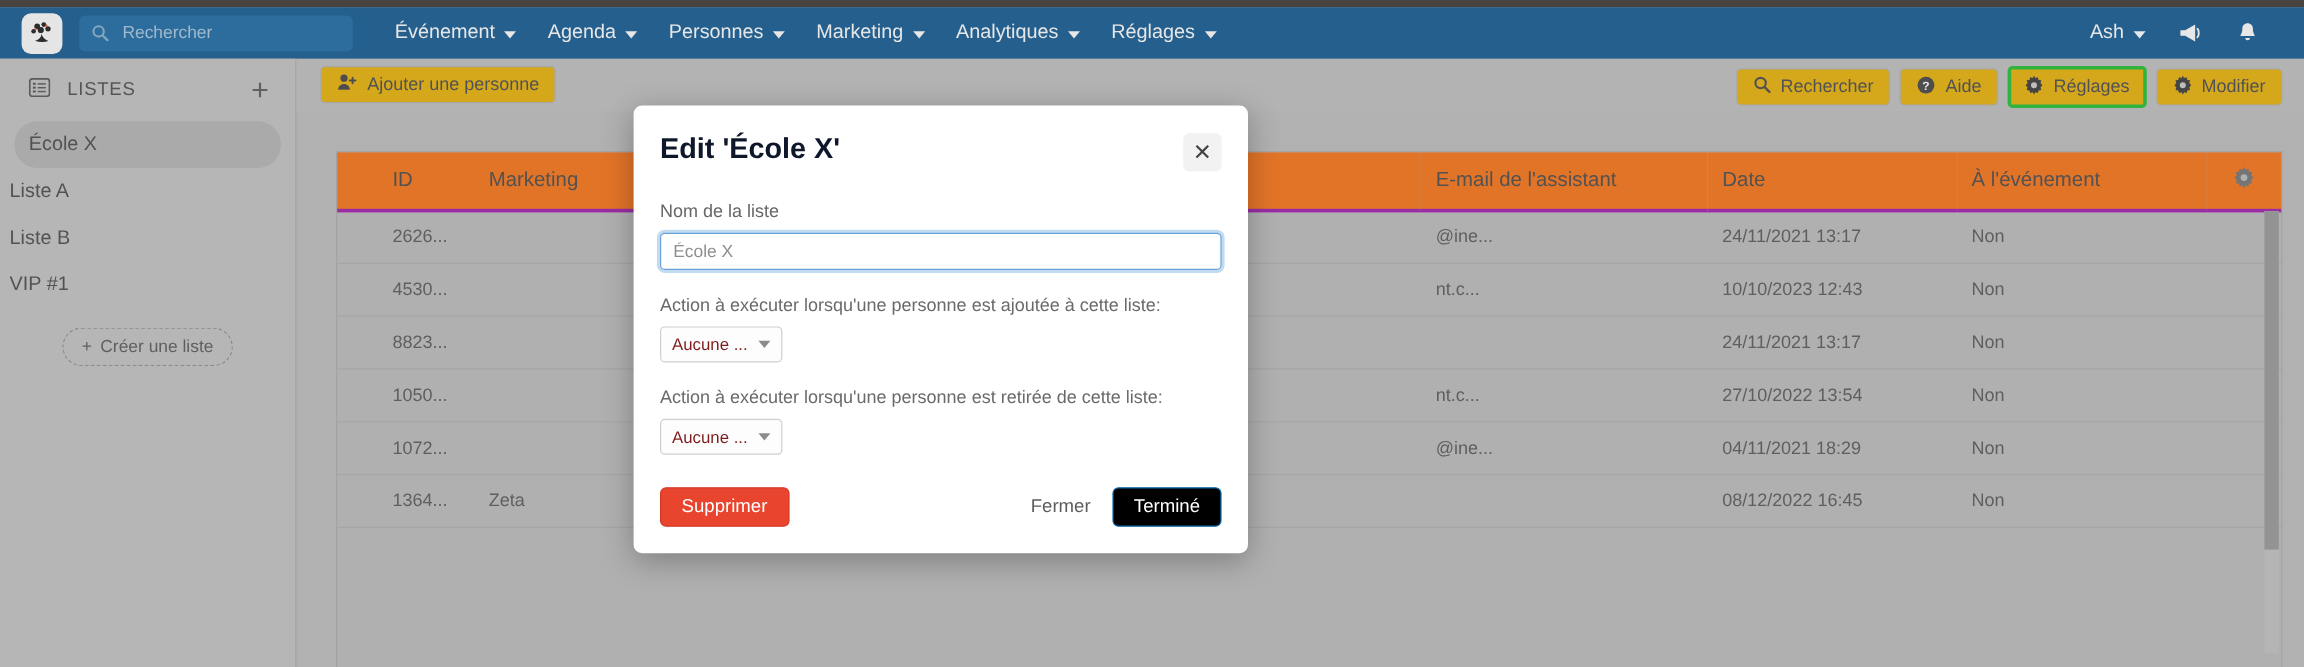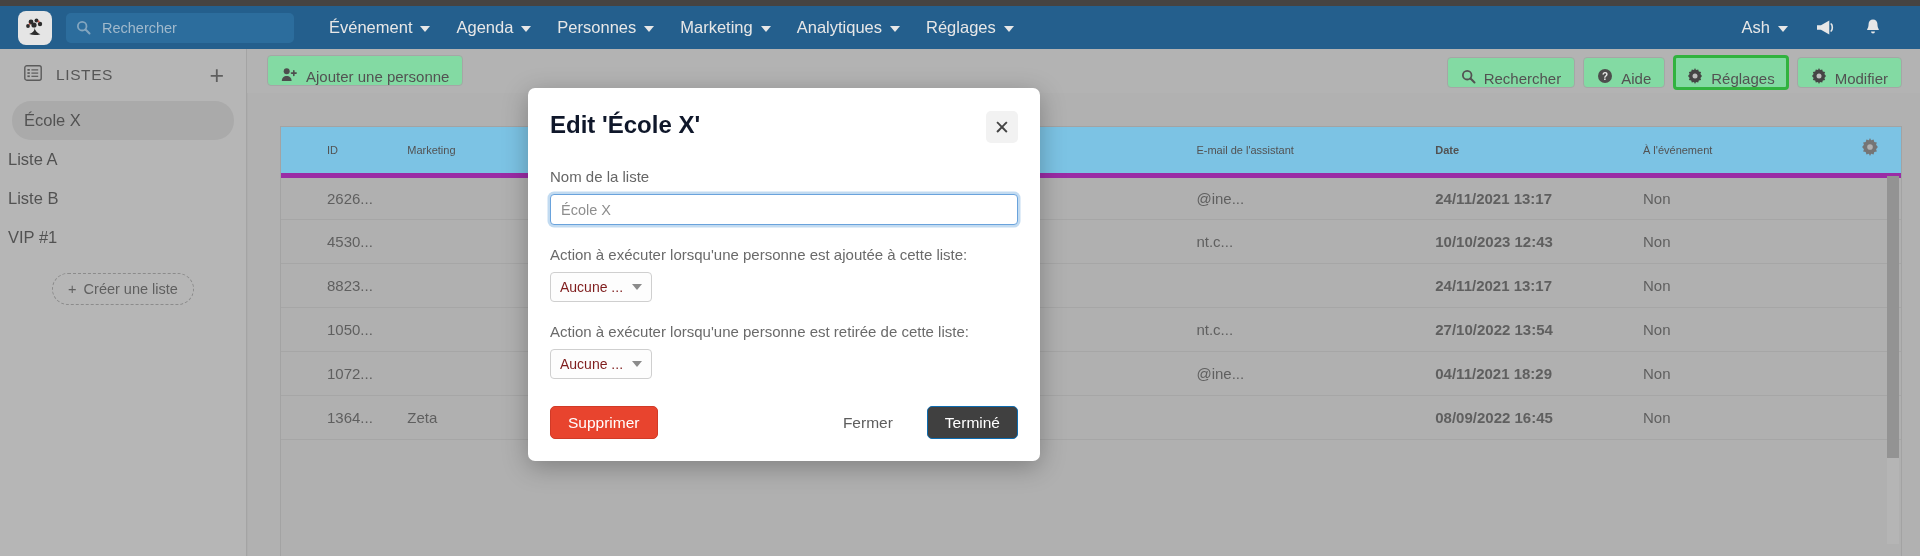--- a/index.html
+++ b/index.html
@@ -107,25 +107,25 @@
     cursor: default;
   }
 
   
   .subbar {
     position: absolute; top: 49px; left: 0;
     width: 1920px; height: 44px;
     background: #c0c0c0;
   }
   .btn {
-    display: inline-flex; align-items: flex-end;
+    display: inline-flex; align-items: center;
     gap: 8px;
     height: 31px;
     padding: 0 13px;
-    background: #86efac;
+    background: #eab308;
     border: 1px solid #b0b0b0;
     border-radius: 4px;
     color: #4a4a4a;
     font-size: 15px;
     white-space: nowrap;
     cursor: default;
   }
   .add-person-btn {
     position: absolute;
     left: 267px; top: 55px;
@@ -215,45 +215,45 @@
     border-bottom: 0;
   }
   table {
     width: 100%;
     border-collapse: collapse;
     table-layout: fixed;
   }
   thead th {
     height: 48px;
     font-weight: 400;
-    font-size: 11px;
+    font-size: 17px;
     color: #4a4a4a;
     text-align: left;
     padding: 0 12px;
-    border-bottom: 5px solid #a21caf;
-    background: #7dd3fc;
+    border-bottom: 3px solid #a21caf;
+    background: #f97316;
     white-space: nowrap;
   }
   tbody td {
     height: 44px;
     font-size: 15px;
     color: #5a5a5a;
     padding: 0 12px;
     border-bottom: 1px solid #b0b0b0;
     white-space: nowrap;
     overflow: hidden;
     text-overflow: ellipsis;
   }
   th.col-id, td.col-id { width: 110px; padding-left: 46px; }
   th.col-sal, td.col-sal { width: 150px; }
   th.col-fn, td.col-fn { width: 180px; }
   th.col-ln, td.col-ln { width: 190px; }
   th.col-em, td.col-em { width: 240px; }
   th.col-ae, td.col-ae { width: 230px; }
-  th.col-dt, td.col-dt { width: 200px; font-weight: bold; }
+  th.col-dt, td.col-dt { width: 200px; }
   th.col-ev, td.col-ev { width: 200px; }
   th.col-gear, td.col-gear { width: 60px; text-align: center; padding: 0; }
 
   .gear-head {
     color: #6a6a6a;
     font-size: 18px;
   }
 
   
   .tbl-scroll {
@@ -370,30 +370,29 @@
   .btn-link {
     margin-left: auto;
     color: #5d5d5d;
     font-size: 15.5px;
     background: none; border: 0;
     font-family: inherit;
     padding: 0 18px;
     cursor: default;
   }
   .btn-primary {
-    background: #404040;
+    background: #000000;
     border: 1px solid #0d6cb0;
     color: #fff;
     border-radius: 5px;
     height: 33px;
     padding: 0 17px;
     font-size: 15.5px;
     font-family: inherit;
     cursor: default;
-    margin-left: 16px;
   }
 
   .icon { display: inline-block; vertical-align: middle; flex: none; }
 </style>
 </head>
 <body>
 
 <div id="app">
 
   <div class="browser-strip"></div>
@@ -646,21 +645,21 @@
             <td class="col-ev">Non</td>
             <td class="col-gear"></td>
           </tr>
           <tr>
             <td class="col-id">1364...</td>
             <td class="col-sal">Zeta</td>
             <td class="col-fn"></td>
             <td class="col-ln"></td>
             <td class="col-em">zet.et</td>
             <td class="col-ae"></td>
-            <td class="col-dt">08/09/2022 16:45</td>
+            <td class="col-dt">08/12/2022 16:45</td>
             <td class="col-ev">Non</td>
             <td class="col-gear"></td>
           </tr>
         </tbody>
       </table>
 
       <div class="tbl-scroll">
         <div class="thumb"></div>
       </div>
     </div>

